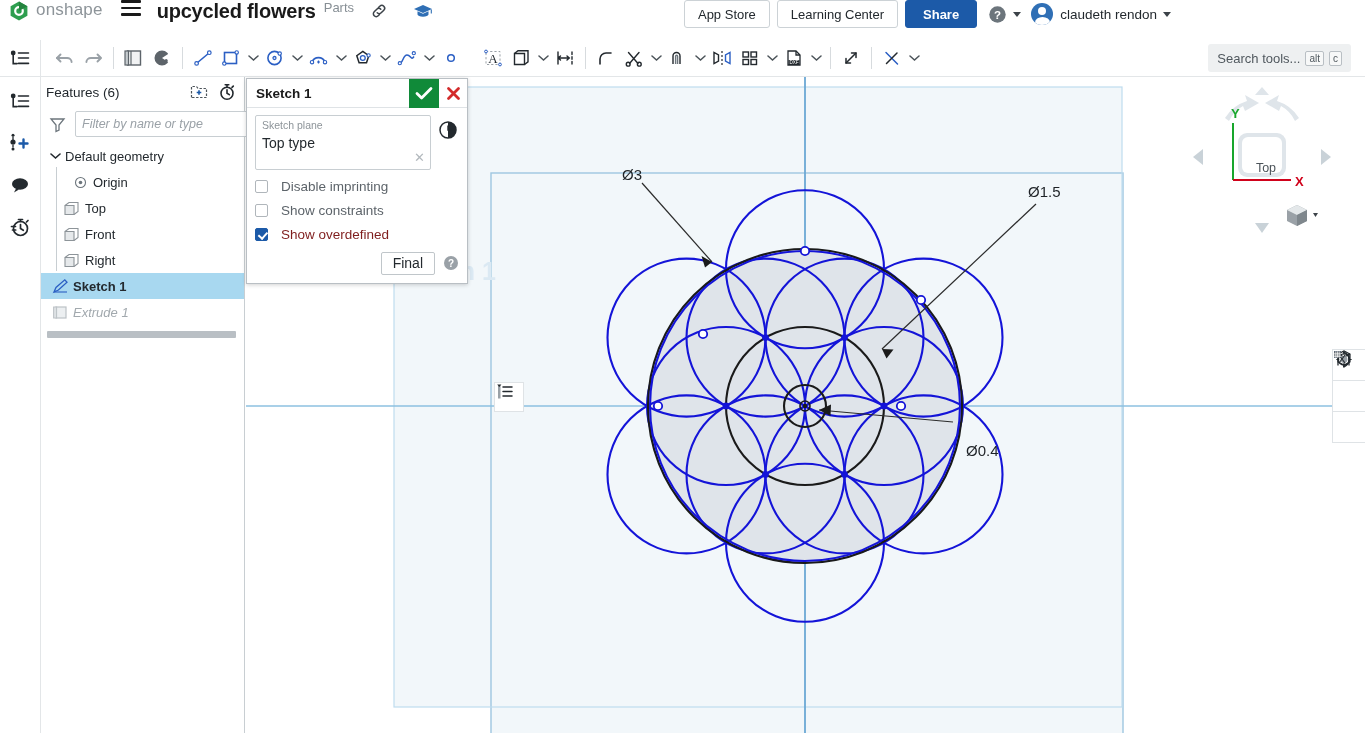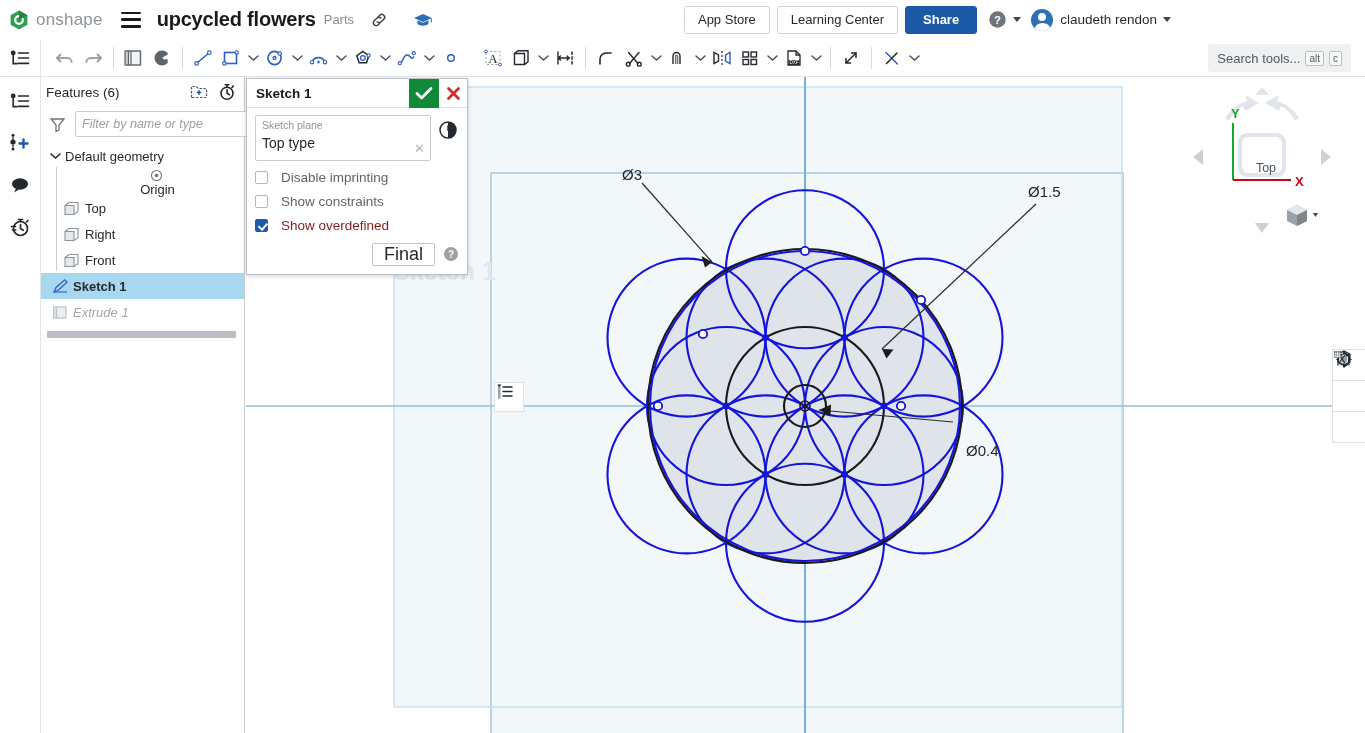--- a/index.html
+++ b/index.html
@@ -9,21 +9,21 @@
     overflow: hidden;
     font-family: "Liberation Sans", sans-serif;
     background: #ffffff;
     -webkit-font-smoothing: antialiased;
   }
 
   
   #header {
     position: absolute; left: 0; top: 0; width: 1179px; height: 40px;
     background: #ffffff;
-    display: flex; align-items: center;
+    display: flex; align-items: flex-start;
     border-bottom: 1px solid #ffffff;
   }
   #logo-mark { width: 22px; height: 22px; margin-left: 8px; flex: 0 0 auto; }
   #logo-text {
     font-size: 17px; color: #8d9499; margin-left: 6px; letter-spacing: .2px;
     font-weight: 400;
   }
   #hamburger {
     width: 20px; height: 16px; margin-left: 18px; cursor: pointer;
     display: flex; flex-direction: column; justify-content: space-between;
@@ -139,21 +139,21 @@
   .tree-row {
     height: 26px; display: flex; align-items: center; cursor: pointer;
     font-size: 13px; color: #23292e; padding-left: 6px; position: relative;
   }
   .tree-row.selected { background: #a8d8f0; font-weight: bold; }
   .tree-row.dim { color: #a2a9ae; font-style: italic; }
   .tree-chevron { width: 16px; display: flex; align-items: center; justify-content: center; }
   .tree-icon { width: 22px; display: flex; align-items: center; justify-content: center; }
   .tree-label { margin-left: 2px; }
   .indent-1 { padding-left: 20px; }
-  .indent-2 { padding-left: 28px; flex-direction: column; }
+  .indent-2 { padding-left: 28px; }
   #tree-vline {
     position: absolute; left: 15px; top: 26px; width: 1px; height: 104px; background: #c8ced2;
   }
   #tree-progress {
     height: 7px; background: #b9bfc4; margin: 6px 8px 0 6px; border-radius: 1px;
   }
   #fp-parts {
     height: 36px; border-top: 1px solid #dfe3e6; display: flex; align-items: center;
     padding-left: 6px; flex: 0 0 auto; cursor: pointer;
   }
@@ -220,21 +220,21 @@
     margin-left: auto; width: 30px; height: 29px; background: #108a39;
     display: flex; align-items: center; justify-content: center; cursor: pointer;
   }
   #sd-cancel {
     width: 28px; height: 29px; display: flex; align-items: center;
     justify-content: center; cursor: pointer;
   }
   #sd-body { padding: 7px 8px 8px 8px; }
   #sd-planefield-row { display: flex; align-items: flex-start; }
   #sd-planefield {
-    flex: 1; border: 1px solid #c8ced2; border-radius: 2px; padding: 3px 6px 7px 6px;
+    flex: 1; border: 1px solid #c8ced2; border-radius: 2px; padding: 3px 6px 16px 6px;
     background: #fff; position: relative; cursor: text;
   }
   #sd-plane-caption { font-size: 10.5px; color: #8d9499; line-height: 1.3; }
   #sd-plane-value { font-size: 14px; color: #23292e; line-height: 1.45; }
   #sd-plane-clear {
     position: absolute; right: 5px; bottom: 5px; font-size: 13px; color: #b2b8bd;
     cursor: pointer; line-height: 1;
   }
   #sd-history-icon {
     width: 22px; height: 22px; margin-left: 6px; margin-top: 4px; cursor: pointer;
@@ -250,21 +250,21 @@
   .sd-box.checked { background: #1c5aa8; border-color: #1c5aa8; }
   .sd-box.checked::after {
     content: ''; position: absolute; left: 4px; top: 1px; width: 3.5px; height: 7px;
     border: solid #fff; border-width: 0 2px 2px 0; transform: rotate(42deg);
   }
   .sd-check-label { font-size: 13.5px; color: #5d646a; margin-left: 13px; }
   .sd-check-label.enabled { color: #7f1d1d; text-align: right; }
   #sd-footer { display: flex; align-items: center; justify-content: flex-end; margin-top: 10px; }
   #sd-final {
     height: 23px; padding: 0 11px; border: 1px solid #c0c6ca; border-radius: 2px;
-    background: #fff; font-size: 18px; color: #23292e; cursor: pointer;
+    background: #fff; font-size: 14px; color: #23292e; cursor: pointer;
     display: flex; align-items: center; font-family: "Liberation Sans", sans-serif;
   }
   #sd-help { margin-left: 8px; cursor: pointer; display: flex; }
 </style>
 </head>
 <body>
 
 <div id="header">
   <div id="logo-mark">
     <svg width="22" height="22" viewBox="0 0 22 22">
@@ -648,31 +648,31 @@
       <span class="tree-label">Top</span>
     </div>
 
     <div class="tree-row indent-1">
       <div class="tree-icon">
         <svg width="16" height="15" viewBox="0 0 16 15">
             <path d="M1 4.5h9v9H1z" fill="#e6e9eb" stroke="#8d9499" stroke-width="1.1"></path>
             <path d="M1 4.5 5 1.5h9v9l-4 3" fill="none" stroke="#8d9499" stroke-width="1.1"></path>
           </svg>
       </div>
-      <span class="tree-label">Right</span>
+      <span class="tree-label">Front</span>
     </div>
 
     <div class="tree-row indent-1">
       <div class="tree-icon">
         <svg width="16" height="15" viewBox="0 0 16 15">
             <path d="M1 4.5h9v9H1z" fill="#e6e9eb" stroke="#8d9499" stroke-width="1.1"></path>
             <path d="M1 4.5 5 1.5h9v9l-4 3" fill="none" stroke="#8d9499" stroke-width="1.1"></path>
           </svg>
       </div>
-      <span class="tree-label">Front</span>
+      <span class="tree-label">Right</span>
     </div>
 
     <div class="tree-row selected" style="padding-left:8px">
       <div class="tree-icon">
         <svg width="17" height="16" viewBox="0 0 17 16" fill="none" stroke="#2b5fc4" stroke-width="1.3">
           <path d="M2 14 4 9.5 12.8 1.8l2.2 2.4L6.4 12z"></path>
             <path d="M2 14h13" stroke-width="1.1"></path>
         </svg>
       </div>
       <span class="tree-label">Sketch 1</span>

